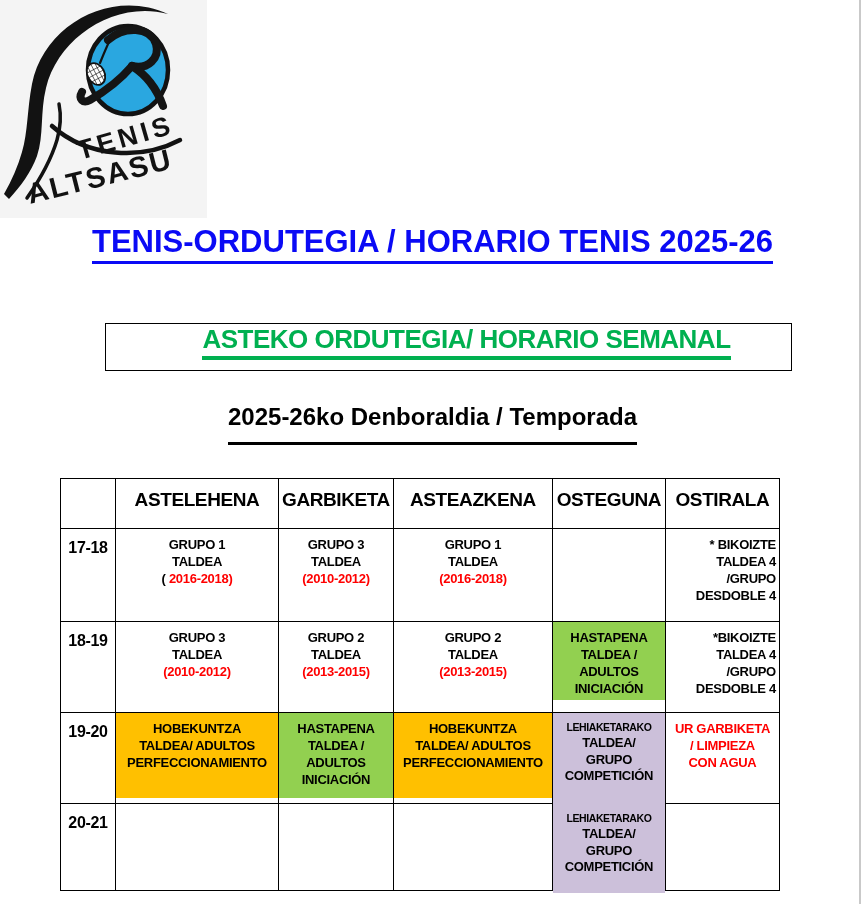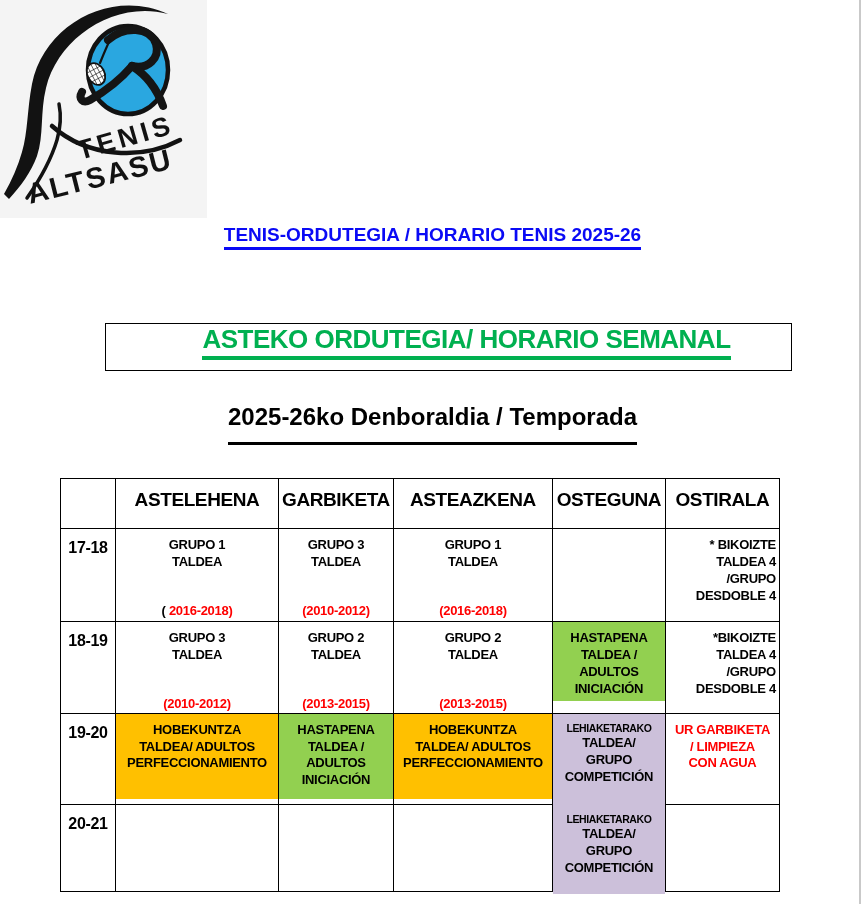--- a/index.html
+++ b/index.html
@@ -8,21 +8,21 @@
 
   
   .logo{position:absolute;left:0;top:0;width:207px;height:218px;background:#f4f4f4;}
   .logo svg{display:block;width:100%;height:100%;}
 
   
   .page-edge{position:absolute;top:0;bottom:0;left:859px;width:2px;background:#c9c9c9;}
 
   
   .main-title{position:absolute;left:0;top:224px;width:100%;text-align:center;
-              font-size:19px;font-weight:bold;color:var(--title_blue);margin:0;}
+              font-size:31px;font-weight:bold;color:var(--title_blue);margin:0;}
   .main-title .u{border-bottom:3px solid currentColor;padding-bottom:2px;}
 
   .section-box{position:absolute;left:105px;top:323px;width:649px;height:46px;
                border:1.6px solid #000;display:flex;align-items:flex-start;justify-content:center;padding-left:36px;}
   .section-box .txt{font-size:26px;font-weight:bold;color:var(--title_green);
                     border-bottom:4px solid currentColor;padding-bottom:1px;letter-spacing:-0.5px;}
 
   .season-title{position:absolute;left:0;top:403px;width:100%;text-align:center;
                 font-size:24px;font-weight:bold;color:#000;margin:0;}
   .season-title .u{border-bottom:3px solid currentColor;padding-bottom:12px;}
@@ -32,21 +32,21 @@
   table.sched td{border:1.6px solid #000;vertical-align:top;padding:0;position:relative;}
   col.c0{width:55px}col.c1{width:163px}col.c2{width:106px}
   col.c3{width:159px}col.c4{width:113px}col.c5{width:114px}
   tr.hdr{height:50px}tr.r1{height:93px}tr.r2{height:91px}tr.r3{height:91px}tr.r4{height:87px}
 
   td .pad{position:relative;z-index:2;padding:8px 3px 0 3px;text-align:center;
           font-weight:bold;font-size:13px;line-height:1.3;letter-spacing:-0.3px;white-space:pre-line;}
   td.hd .pad{font-size:19px;letter-spacing:-0.4px;padding-top:9px;}
   td.time .pad{font-size:16px;padding-top:9px;}
   td.left .pad{text-align:right;padding-left:7px;}
-  .yr{color:var(--red);margin-top:32px;}
+  .yr{color:var(--red);}
   .yr .blk{color:#000;}
   .redtxt{color:var(--red);}
   .small-line{font-size:10.5px;letter-spacing:-0.4px;}
 
   .fill{position:absolute;left:0;right:0;z-index:1;}
   .fill.orange{background:var(--fill_orange);top:0;bottom:5px;}
   .fill.green-part{background:var(--fill_green);top:0;bottom:12px;}
   .fill.green-most{background:var(--fill_green);top:0;bottom:5px;}
   .fill.purple-dn{background:var(--fill_purple);top:0;bottom:-4px;}
   .fill.purple-up{background:var(--fill_purple);top:-4px;bottom:-3px;}

